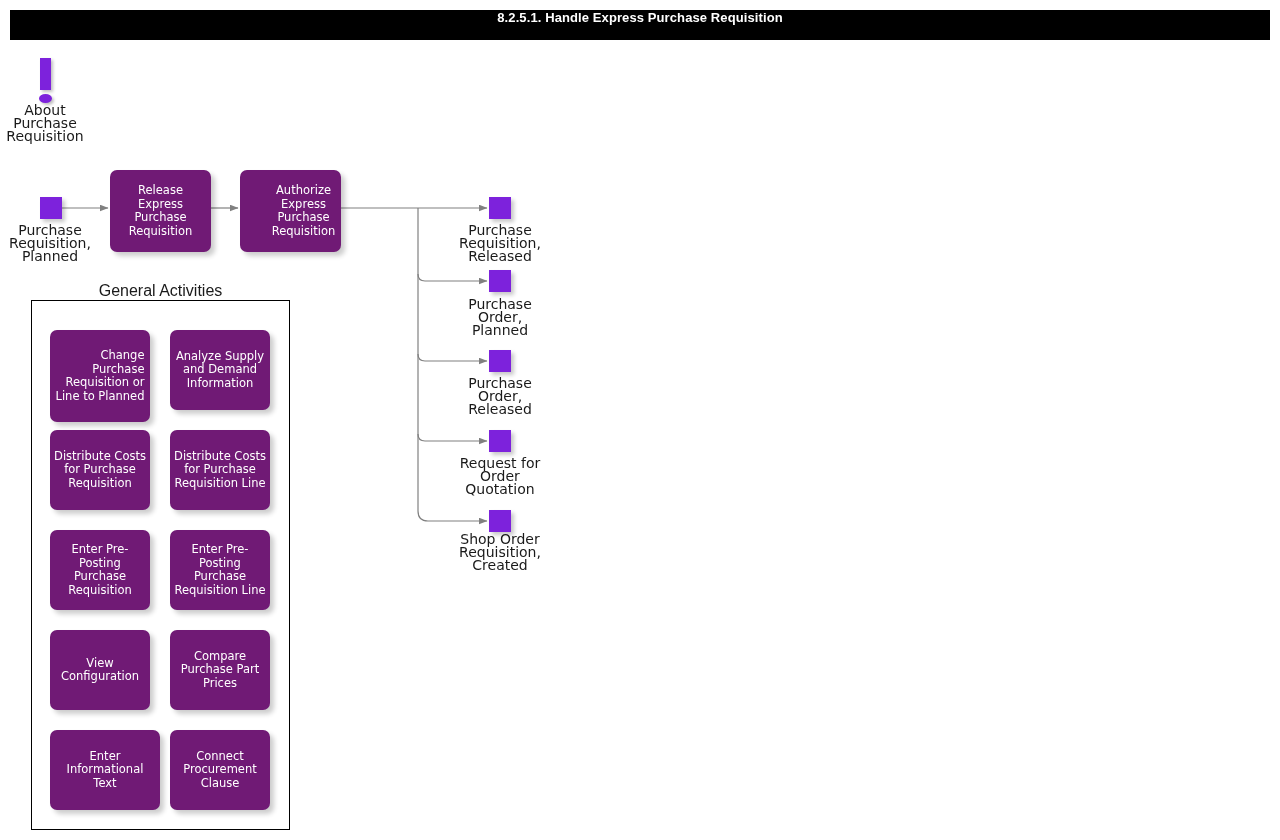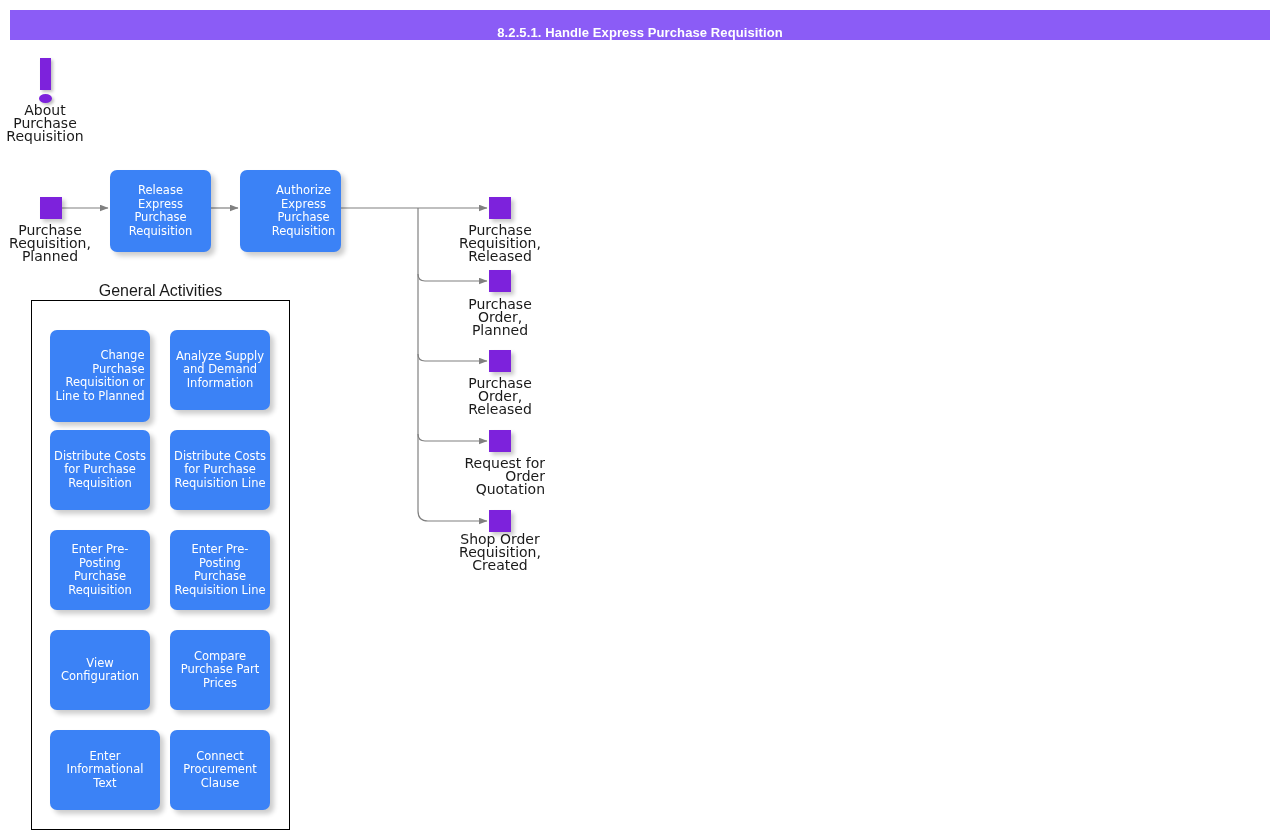--- a/index.html
+++ b/index.html
@@ -15,23 +15,23 @@
     overflow: hidden;
   }
 
   
   #title-bar {
     position: absolute;
     left: 10px;
     top: 10px;
     width: 1260px;
     height: 30px;
-    background: #8b5cf6;
+    background: #000000;
     display: flex;
-    align-items: flex-end;
+    align-items: flex-start;
     justify-content: center;
   }
   #title-bar .title-text {
     color: #ffffff;
     font-family: "Liberation Sans", sans-serif;
     font-size: 13px;
     font-weight: bold;
     letter-spacing: 0.1px;
     white-space: nowrap;
   }
@@ -50,21 +50,21 @@
   .state-node {
     position: absolute;
     width: 22px;
     height: 22px;
     background: #7d22dc;
     box-shadow: 3px 3px 4px rgba(0,0,0,0.22);
   }
 
   .activity-box {
     position: absolute;
-    background: #3b82f6;
+    background: #701a75;
     border-radius: 7px;
     box-shadow: 4px 4px 5px rgba(0,0,0,0.20);
     display: flex;
     align-items: center;
     justify-content: center;
     text-align: center;
     color: #ffffff;
     font-family: "DejaVu Sans", sans-serif;
     font-size: 11.5px;
     line-height: 13.5px;
@@ -205,21 +205,21 @@
 <div class="node-label" style="left:455px; top:298px; width:90px;">Purchase
 Order,
 Planned</div>
 
 <div class="state-node" style="left:489px; top:350px;"></div>
 <div class="node-label" style="left:455px; top:377px; width:90px;">Purchase
 Order,
 Released</div>
 
 <div class="state-node" style="left:489px; top:430px;"></div>
-<div class="node-label" style="left:455px; top:457px; width:90px;text-align:right;">Request for
+<div class="node-label" style="left:455px; top:457px; width:90px;">Request for
 Order
 Quotation</div>
 
 <div class="state-node" style="left:489px; top:510px;"></div>
 <div class="node-label" style="left:455px; top:533px; width:90px;">Shop Order
 Requisition,
 Created</div>
 
 <div id="general-frame-title">General Activities</div>
 <div id="general-frame"></div>

